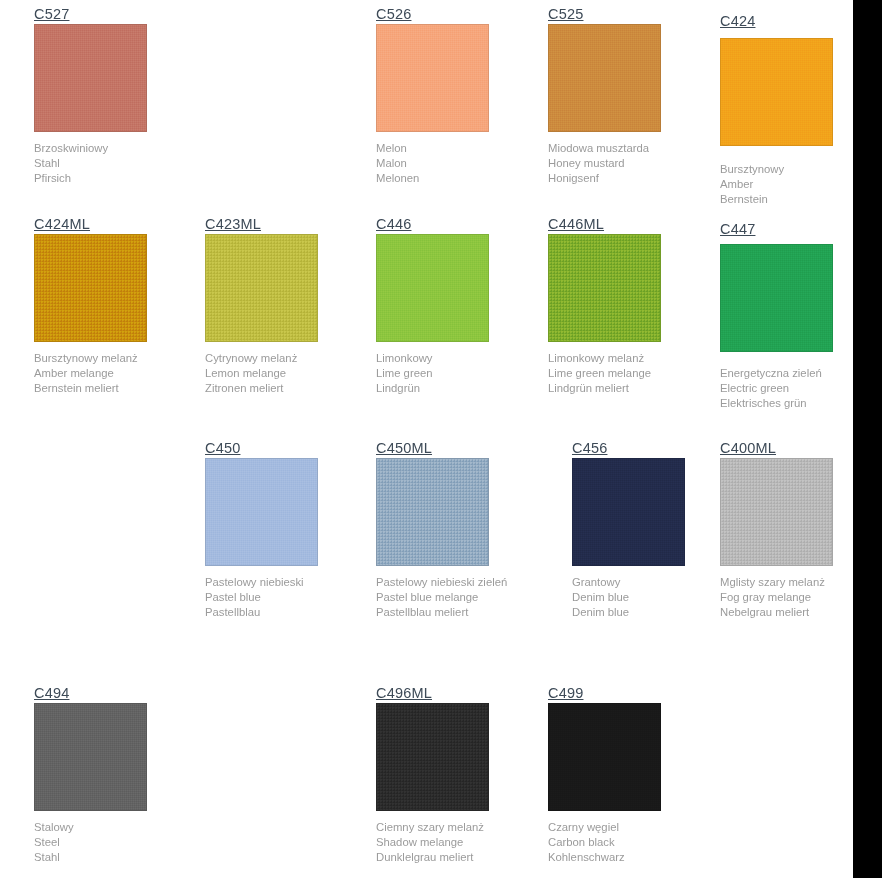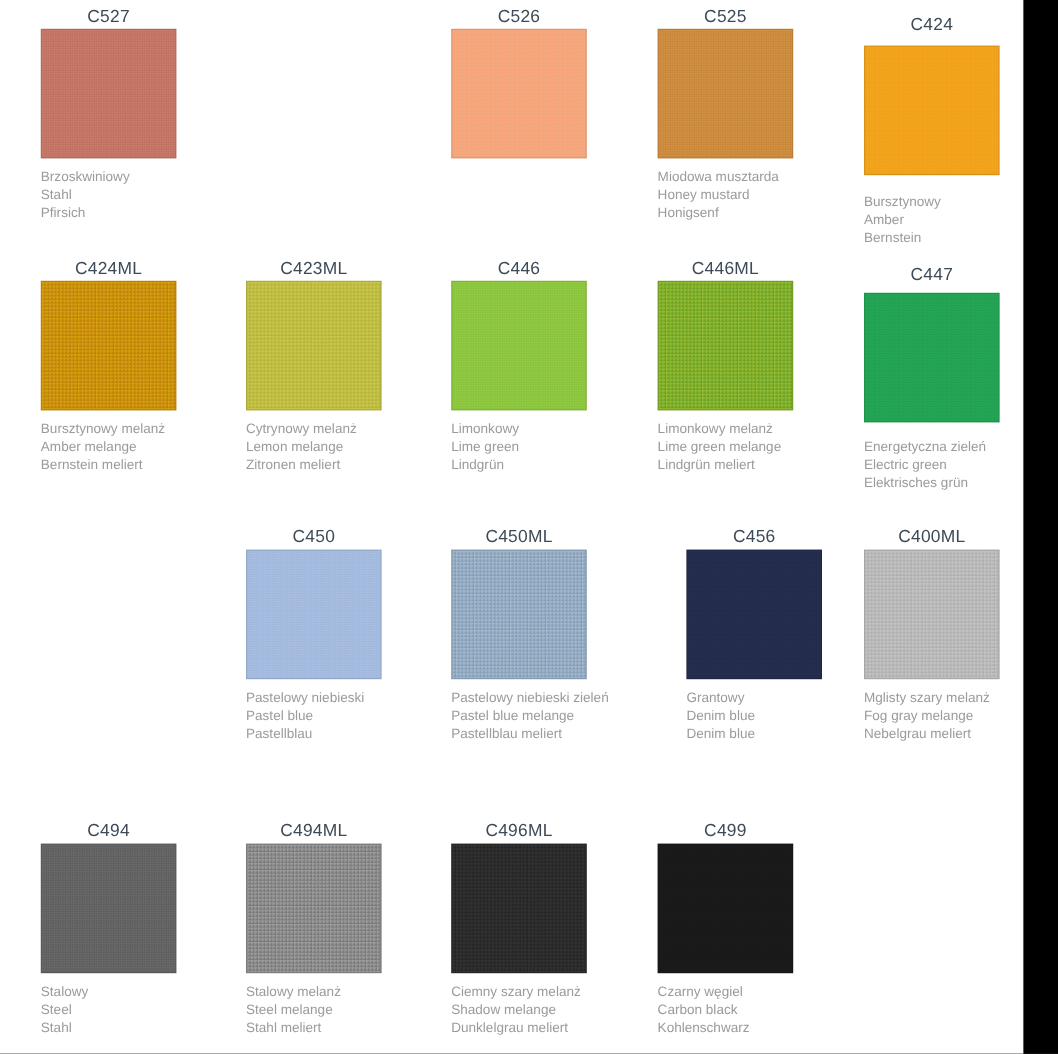--- a/index.html
+++ b/index.html
@@ -45,21 +45,21 @@
   .code {
     font-size: 14.5px;
     color: #3d4a57;
     letter-spacing: 0.2px;
     text-align: left;
     height: 19px;
     line-height: 19px;
     white-space: nowrap;
     width: 113px;
   }
-  .code.right { text-align: center; }
+  .code.right { text-align: left; text-decoration: underline; }
   .swatch {
     width: 113px;
     height: 108px;
     border: 1px solid rgba(0,0,0,0.10);
     position: relative;
     overflow: hidden;
   }
   .swatch .grain {
     position: absolute;
     inset: 0;
@@ -92,20 +92,25 @@
           <div>Brzoskwiniowy</div>
           <div>Stahl</div>
           <div>Pfirsich</div>
         </div>
       </div>
       <div class="cell" style="left: 376px; top: 5px;">
         <div class="code right">C526</div>
         <div class="swatch" style="background: rgb(246, 166, 124);">
           <div class="grain" style="background-image: radial-gradient(circle at 30% 30%, rgba(255, 255, 255, 0.13) 0px, rgba(255, 255, 255, 0.13) 40%, rgba(0, 0, 0, 0) 41%), radial-gradient(circle at 70% 70%, rgba(0, 0, 0, 0.13) 0px, rgba(0, 0, 0, 0.13) 40%, rgba(0, 0, 0, 0) 41%); background-size: 2px 2px, 2px 2px;"></div>
         </div>
+        <div class="names">
+          <div>Melon</div>
+          <div>Malon</div>
+          <div>Melonen</div>
+        </div>
       </div>
       <div class="cell" style="left: 548px; top: 5px;">
         <div class="code right">C525</div>
         <div class="swatch" style="background: rgb(205, 139, 62);">
           <div class="grain" style="background-image: radial-gradient(circle at 30% 30%, rgba(255, 255, 255, 0.13) 0px, rgba(255, 255, 255, 0.13) 40%, rgba(0, 0, 0, 0) 41%), radial-gradient(circle at 70% 70%, rgba(0, 0, 0, 0.13) 0px, rgba(0, 0, 0, 0.13) 40%, rgba(0, 0, 0, 0) 41%); background-size: 2px 2px, 2px 2px;"></div>
         </div>
         <div class="names">
           <div>Miodowa musztarda</div>
           <div>Honey mustard</div>
           <div>Honigsenf</div>
@@ -223,31 +228,20 @@
       </div>
       <div class="cell" style="left: 34px; top: 684px;">
         <div class="code right">C494</div>
         <div class="swatch" style="background: rgb(99, 99, 99);">
           <div class="grain" style="background-image: radial-gradient(circle at 30% 30%, rgba(255, 255, 255, 0.13) 0px, rgba(255, 255, 255, 0.13) 40%, rgba(0, 0, 0, 0) 41%), radial-gradient(circle at 70% 70%, rgba(0, 0, 0, 0.13) 0px, rgba(0, 0, 0, 0.13) 40%, rgba(0, 0, 0, 0) 41%); background-size: 2px 2px, 2px 2px;"></div>
         </div>
         <div class="names">
           <div>Stalowy</div>
           <div>Steel</div>
           <div>Stahl</div>
-        </div>
-      </div>
-      <div class="cell" style="left: 205px; top: 684px;">
-        <div class="code right">C494ML</div>
-        <div class="swatch" style="background: rgb(138, 138, 138);">
-          <div class="grain" style="background-image: radial-gradient(circle at 30% 30%, rgba(255, 255, 255, 0.3) 0px, rgba(255, 255, 255, 0.3) 40%, rgba(0, 0, 0, 0) 41%), radial-gradient(circle at 70% 70%, rgba(0, 0, 0, 0.3) 0px, rgba(0, 0, 0, 0.3) 40%, rgba(0, 0, 0, 0) 41%); background-size: 3px 3px, 3px 3px;"></div>
-        </div>
-        <div class="names">
-          <div>Stalowy melanż</div>
-          <div>Steel melange</div>
-          <div>Stahl meliert</div>
         </div>
       </div>
       <div class="cell" style="left: 376px; top: 684px;">
         <div class="code right">C496ML</div>
         <div class="swatch" style="background: rgb(43, 43, 43);">
           <div class="grain" style="background-image: radial-gradient(circle at 30% 30%, rgba(255, 255, 255, 0.3) 0px, rgba(255, 255, 255, 0.3) 40%, rgba(0, 0, 0, 0) 41%), radial-gradient(circle at 70% 70%, rgba(0, 0, 0, 0.3) 0px, rgba(0, 0, 0, 0.3) 40%, rgba(0, 0, 0, 0) 41%); background-size: 3px 3px, 3px 3px;"></div>
         </div>
         <div class="names">
           <div>Ciemny szary melanż</div>
           <div>Shadow melange</div>

